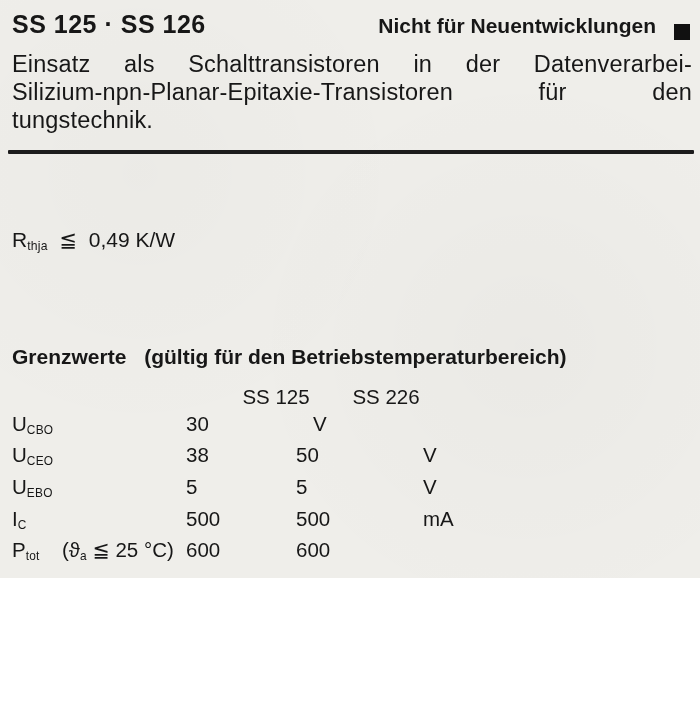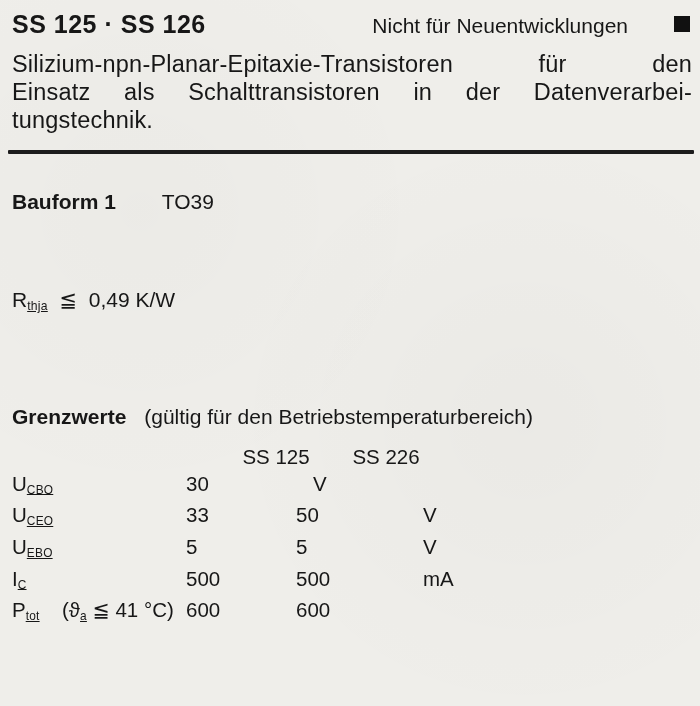--- a/index.html
+++ b/index.html
@@ -2,50 +2,50 @@
 <html><head>
 <meta charset="utf-8">
 <style>
   html,body{margin:0;padding:0;}
   body{
     width:700px;height:706px;overflow:hidden;
     background:#edecе7;
     font-family:"Liberation Sans","DejaVu Sans",sans-serif;
   }
   .page{
-    position:relative;width:700px;height:706px;
+    position:relative;width:700px;height:578px;
     background:
       radial-gradient(circle at 20% 30%, rgba(0,0,0,0.015), transparent 40%),
       radial-gradient(circle at 75% 60%, rgba(0,0,0,0.02), transparent 45%),
       #efeeea;
     color:#171717;
     box-sizing:border-box;
     padding:8px 8px 12px 12px;
   }
-  sub{font-size:0.58em;vertical-align:-0.22em;letter-spacing:0.02em;text-decoration:underline;}
+  sub{font-size:0.58em;vertical-align:-0.22em;letter-spacing:0.02em;}
   .b{font-weight:bold;}
   
   .hdr{display:flex;align-items:baseline;justify-content:space-between;margin-top:2px;}
   .hdr-title{font-size:25px;font-weight:bold;letter-spacing:0.5px;}
-  .hdr-right{display:flex;align-items:flex-start;gap:46px;font-size:21px;padding-right:2px;}
+  .hdr-right{display:flex;align-items:flex-end;gap:18px;font-size:21px;padding-right:2px;font-weight:bold;}
   .sq{width:16px;height:16px;background:#111;display:inline-block;transform:translateY(2px);}
   
   .intro{margin-top:11px;font-size:23.5px;line-height:28px;letter-spacing:0.2px;}
   .jline{text-align:justify;text-align-last:justify;}
   .jline.last{text-align-last:left;}
   
   .rule{margin-top:16px;margin-left:-4px;margin-right:-2px;height:4px;background:#1c1c1c;border-radius:1px;}
   
   .bauform{margin-top:36px;font-size:21px;}
   .bauform .pkg{margin-left:40px;font-weight:normal;}
   
   .thermal{margin-top:21px;font-size:21px;line-height:26px;white-space:pre;}
   
   .sect{margin-top:34px;font-size:21px;}
-  .sect .note{font-weight:normal;margin-left:12px;white-space:pre;}
+  .sect .note{font-weight:bold;margin-left:12px;white-space:pre;}
   
   .gw-row{display:grid;grid-template-columns:50px 124px 110px 110px auto;
           font-size:20.5px;line-height:25px;align-items:baseline;}
   .gw-headrow{margin-top:15px;margin-bottom:2px;}
   .gw-headrow .colh{font-weight:normal;text-align:center;transform:translateX(35px);}
   .num{text-align:left;white-space:pre;}
   .unit{padding-left:17px;}
 </style>
 </head>
 <body>
@@ -54,31 +54,27 @@
 
   <div class="hdr">
     <div class="hdr-title">SS 125 · SS 126</div>
     <div class="hdr-right">
       <span>Nicht für Neuentwicklungen</span>
       <span class="sq"></span>
     </div>
   </div>
 
   <div class="intro">
+    <div class="jline">Einsatz als Schalttransistoren in der Datenverarbei-</div>
     <div class="jline">Silizium-npn-Planar-Epitaxie-Transistoren für den</div>
-    <div class="jline">Einsatz als Schalttransistoren in der Datenverarbei-</div>
     <div class="jline last">tungstechnik.</div>
   </div>
 
   <div class="rule"></div>
 
-  <div class="bauform">
-    <span class="b">Bauform 1</span>
-    <span class="pkg">TO39</span>
-  </div>
 
   <div class="thermal">
     <div><span>R</span><sub>thja</sub><span>  ≦  0,49 K/W</span></div>
   </div>
 
   <div class="sect">
     <span class="b">Grenzwerte</span>
     <span class="note">(gültig für den Betriebstemperaturbereich)</span>
   </div>
 
@@ -92,38 +88,38 @@
 
   <div class="gw-row">
     <span><span>U</span><sub>CBO</sub></span>
     <span></span>
     <span class="num">30</span>
     <span class="unit">V</span>
   </div>
   <div class="gw-row">
     <span><span>U</span><sub>CEO</sub></span>
     <span></span>
-    <span class="num">33</span>
+    <span class="num">38</span>
     <span class="num">50</span>
     <span class="unit">V</span>
   </div>
   <div class="gw-row">
     <span><span>U</span><sub>EBO</sub></span>
     <span></span>
     <span class="num">5</span>
     <span class="num">5</span>
     <span class="unit">V</span>
   </div>
   <div class="gw-row">
     <span><span>I</span><sub>C</sub></span>
     <span></span>
     <span class="num">500</span>
     <span class="num">500</span>
     <span class="unit">mA</span>
   </div>
   <div class="gw-row">
     <span><span>P</span><sub>tot</sub></span>
-    <span><span>(ϑ</span><sub>a</sub><span>  ≦  41 °C)</span></span>
+    <span><span>(ϑ</span><sub>a</sub><span>  ≦  25 °C)</span></span>
     <span class="num">600</span>
     <span class="num">600</span>
   </div>
 
 </div>
 
 </body></html>

